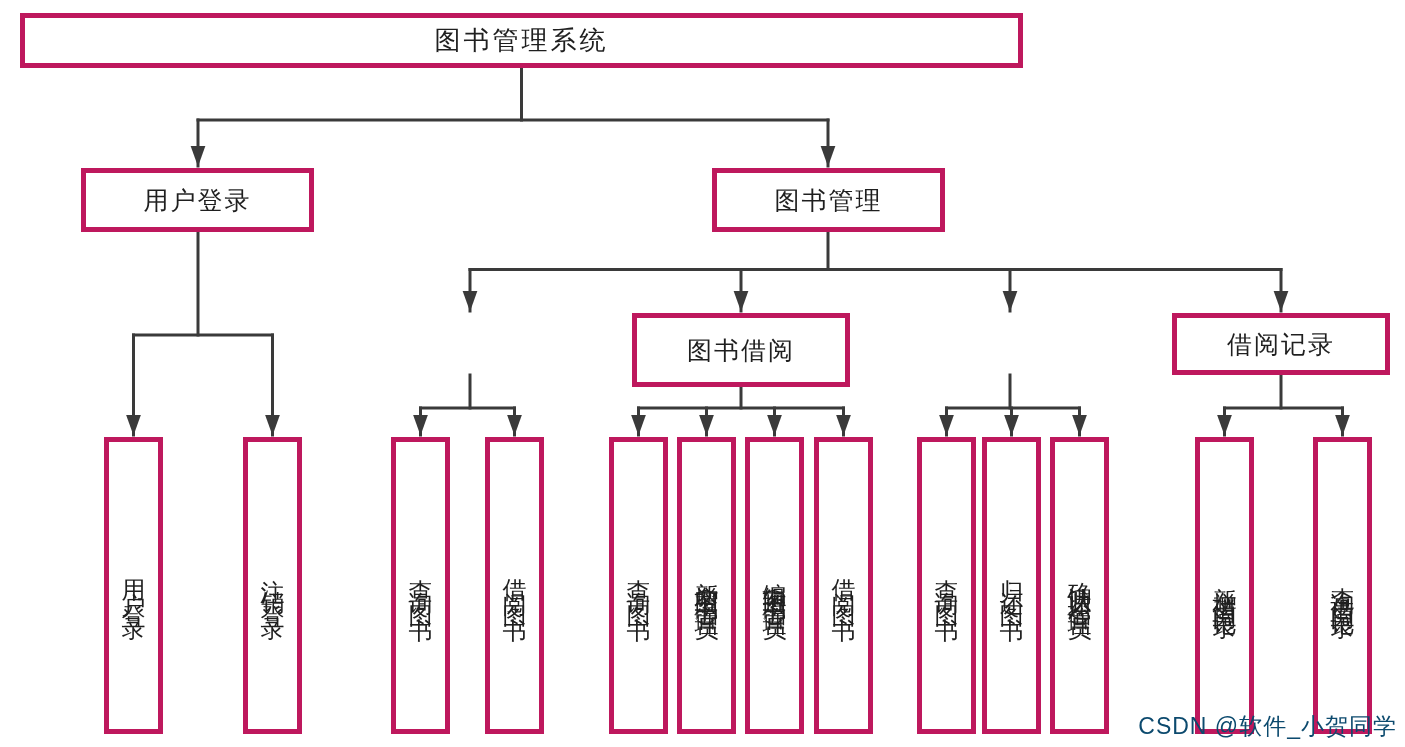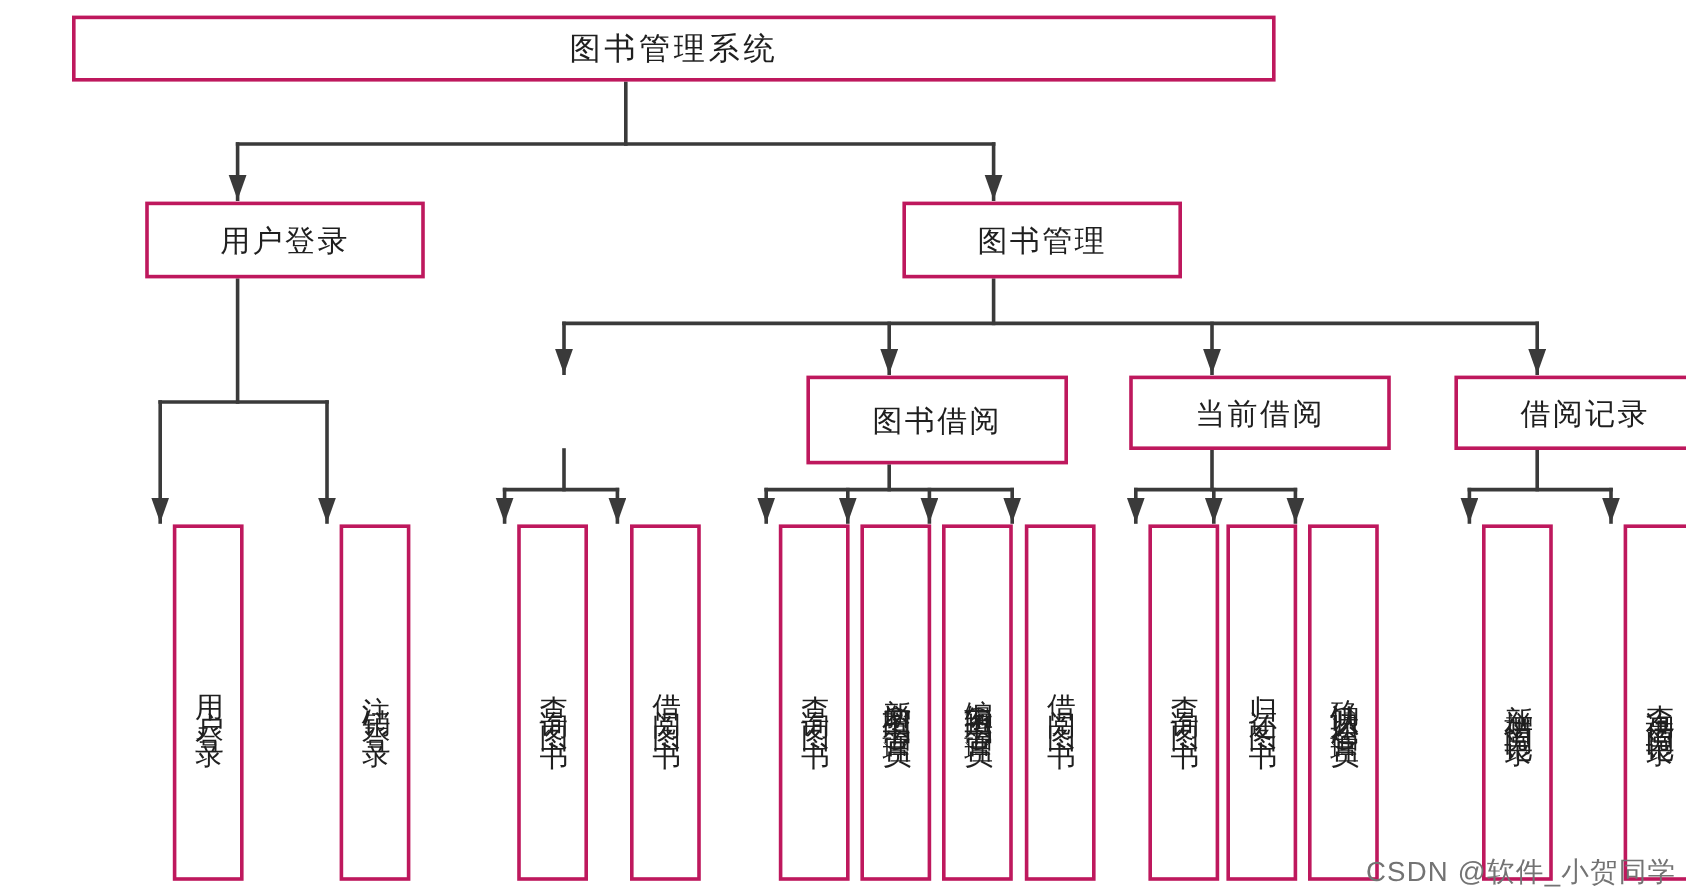--- a/index.html
+++ b/index.html
@@ -9,47 +9,46 @@
     height: 747px;
     background: #ffffff;
     font-family: "Liberation Sans", sans-serif;
     color: #1f1f1f;
     overflow: hidden;
   }
   #wires { position: absolute; left: 0; top: 0; z-index: 1; }
   .node {
     position: absolute;
     box-sizing: border-box;
-    border: 3px solid #be185d;
+    border: 5px solid #be185d;
     background: #ffffff;
     display: flex;
     align-items: center;
     justify-content: center;
     z-index: 2;
-    margin-left: 40px;
   }
   .hbox { font-size: 25px; letter-spacing: 2px; }
   .hbox.root { font-size: 26px; letter-spacing: 3px; }
   .vbox { width: 59px; top: 437px; height: 297px; }
   .vtext {
     writing-mode: vertical-rl;
     text-orientation: mixed;
     font-size: 24px;
     line-height: 1;
     white-space: nowrap;
   }
   .v-short { letter-spacing: 13px; }
   .v-mid   { letter-spacing: 6px; }
   .v-long  { letter-spacing: 5px; }
   #watermark {
     position: absolute;
     right: 8px;
     top: 711px;
     font-size: 23px;
-    color: #737373;
+    color: #0c4a6e;
     letter-spacing: 1px;
     z-index: 3;
   }
 </style>
 </head>
 <body>
 
 <div id="canvas">
 
   <svg id="wires" width="1405" height="747" viewBox="0 0 1405 747">
@@ -108,23 +107,20 @@
   <div class="node hbox" style="left:81px; top:168px; width:233px; height:64px;">
     <span>用户登录</span>
   </div>
   <div class="node hbox" style="left:712px; top:168px; width:233px; height:64px;">
     <span>图书管理</span>
   </div>
 
   <div class="node hbox" style="left:632px; top:313px; width:218px; height:74px;">
     <span>图书借阅</span>
   </div>
-  <div class="node hbox" style="left:901px; top:313px; width:218px; height:62px;">
-    <span>当前借阅</span>
-  </div>
   <div class="node hbox" style="left:1172px; top:313px; width:218px; height:62px;">
     <span>借阅记录</span>
   </div>
 
   <div class="node vbox" style="left:104px;">
     <span class="vtext v-short">用户登录</span>
   </div>
   <div class="node vbox" style="left:243px;">
     <span class="vtext v-short">注销登录</span>
   </div>

